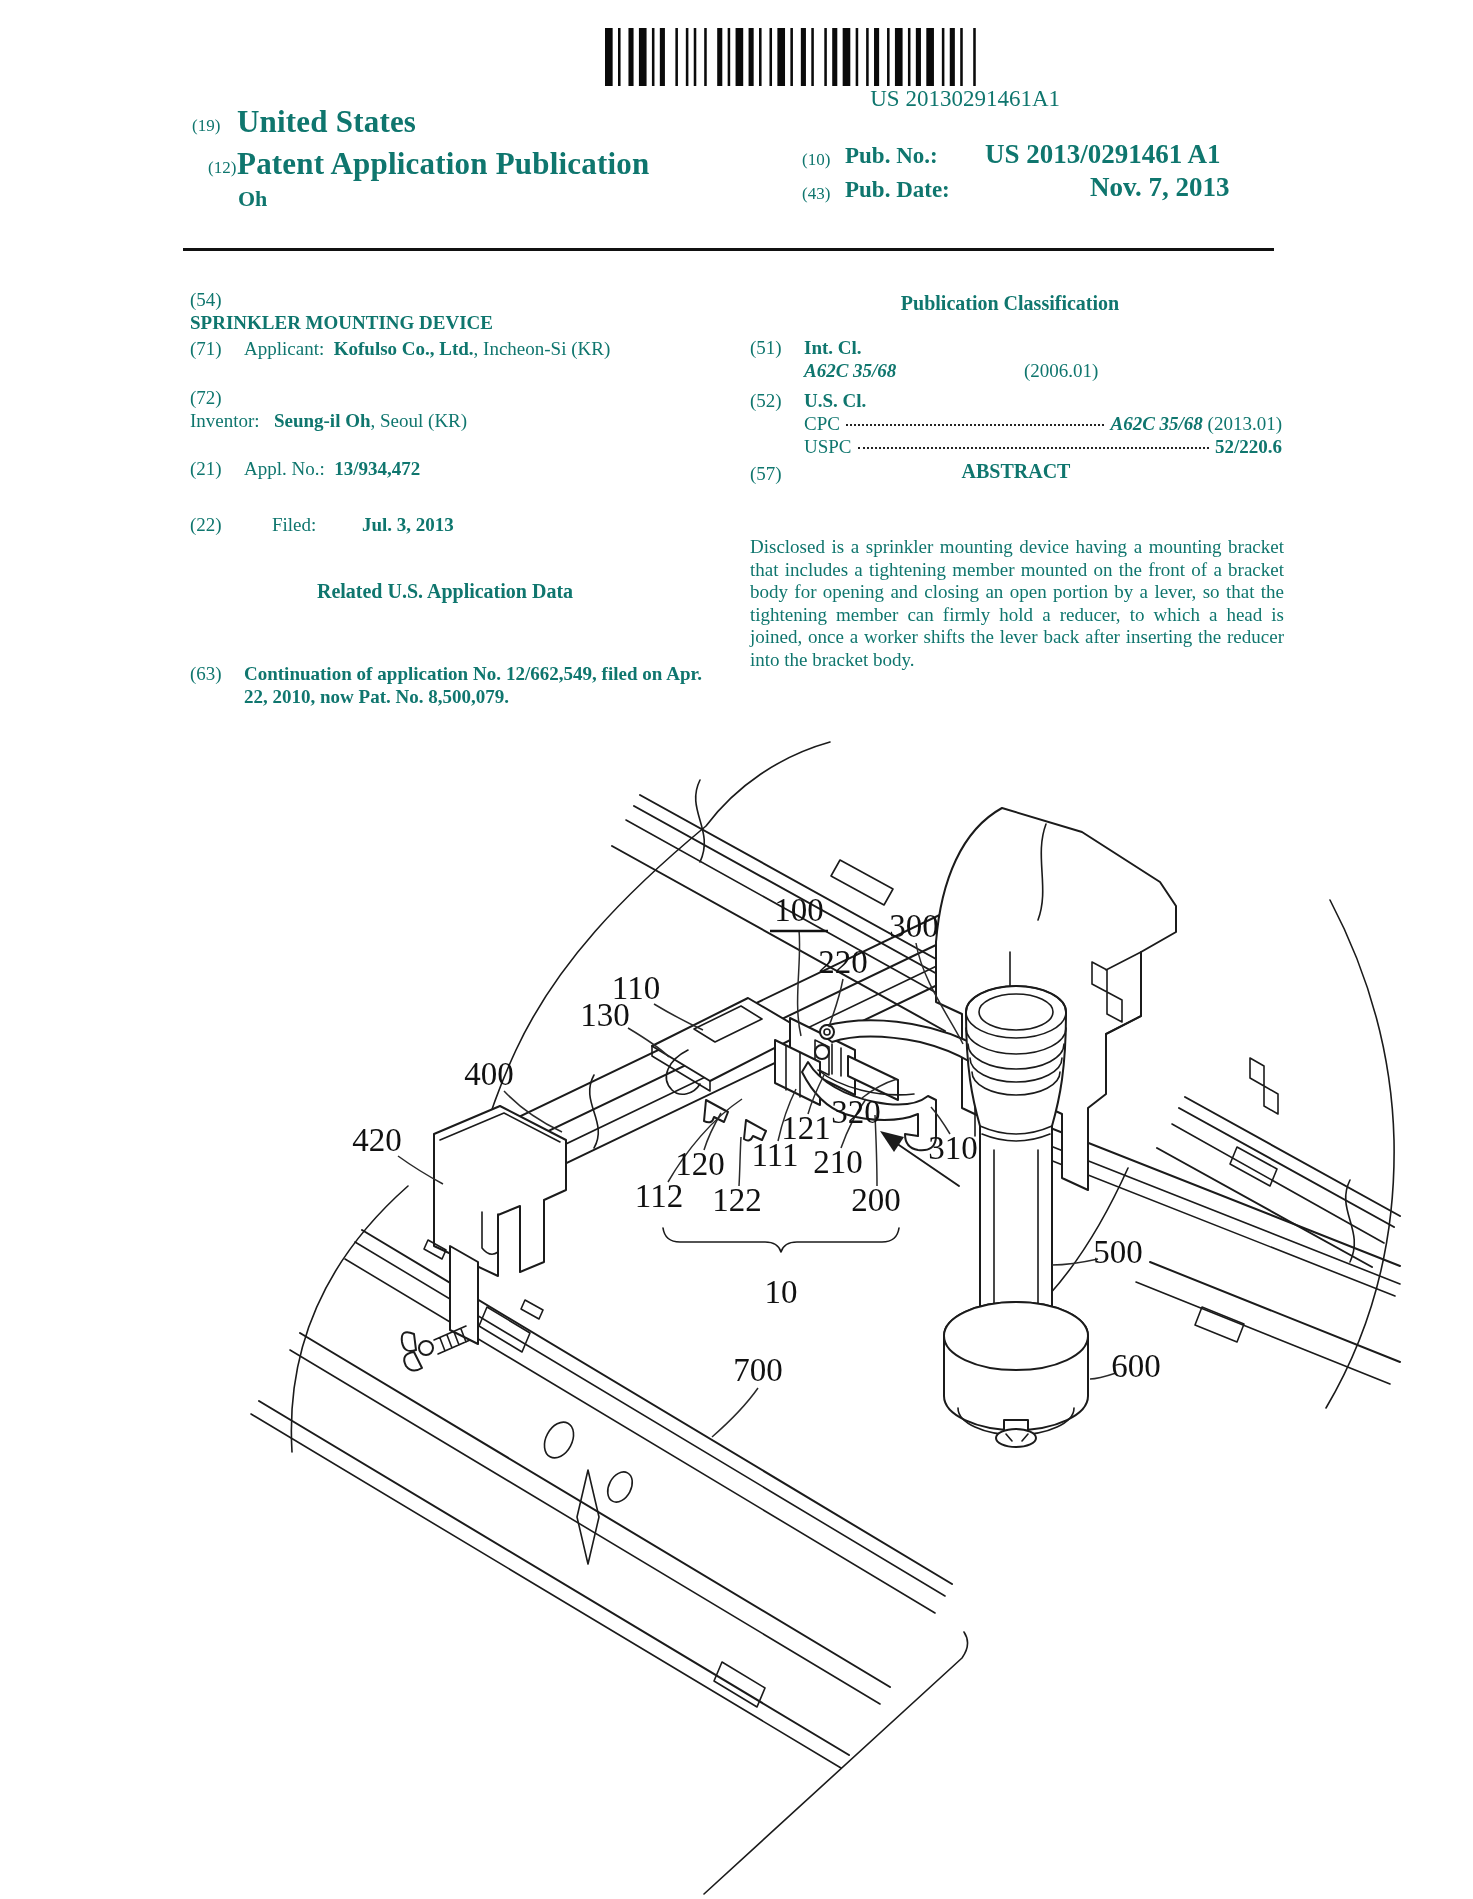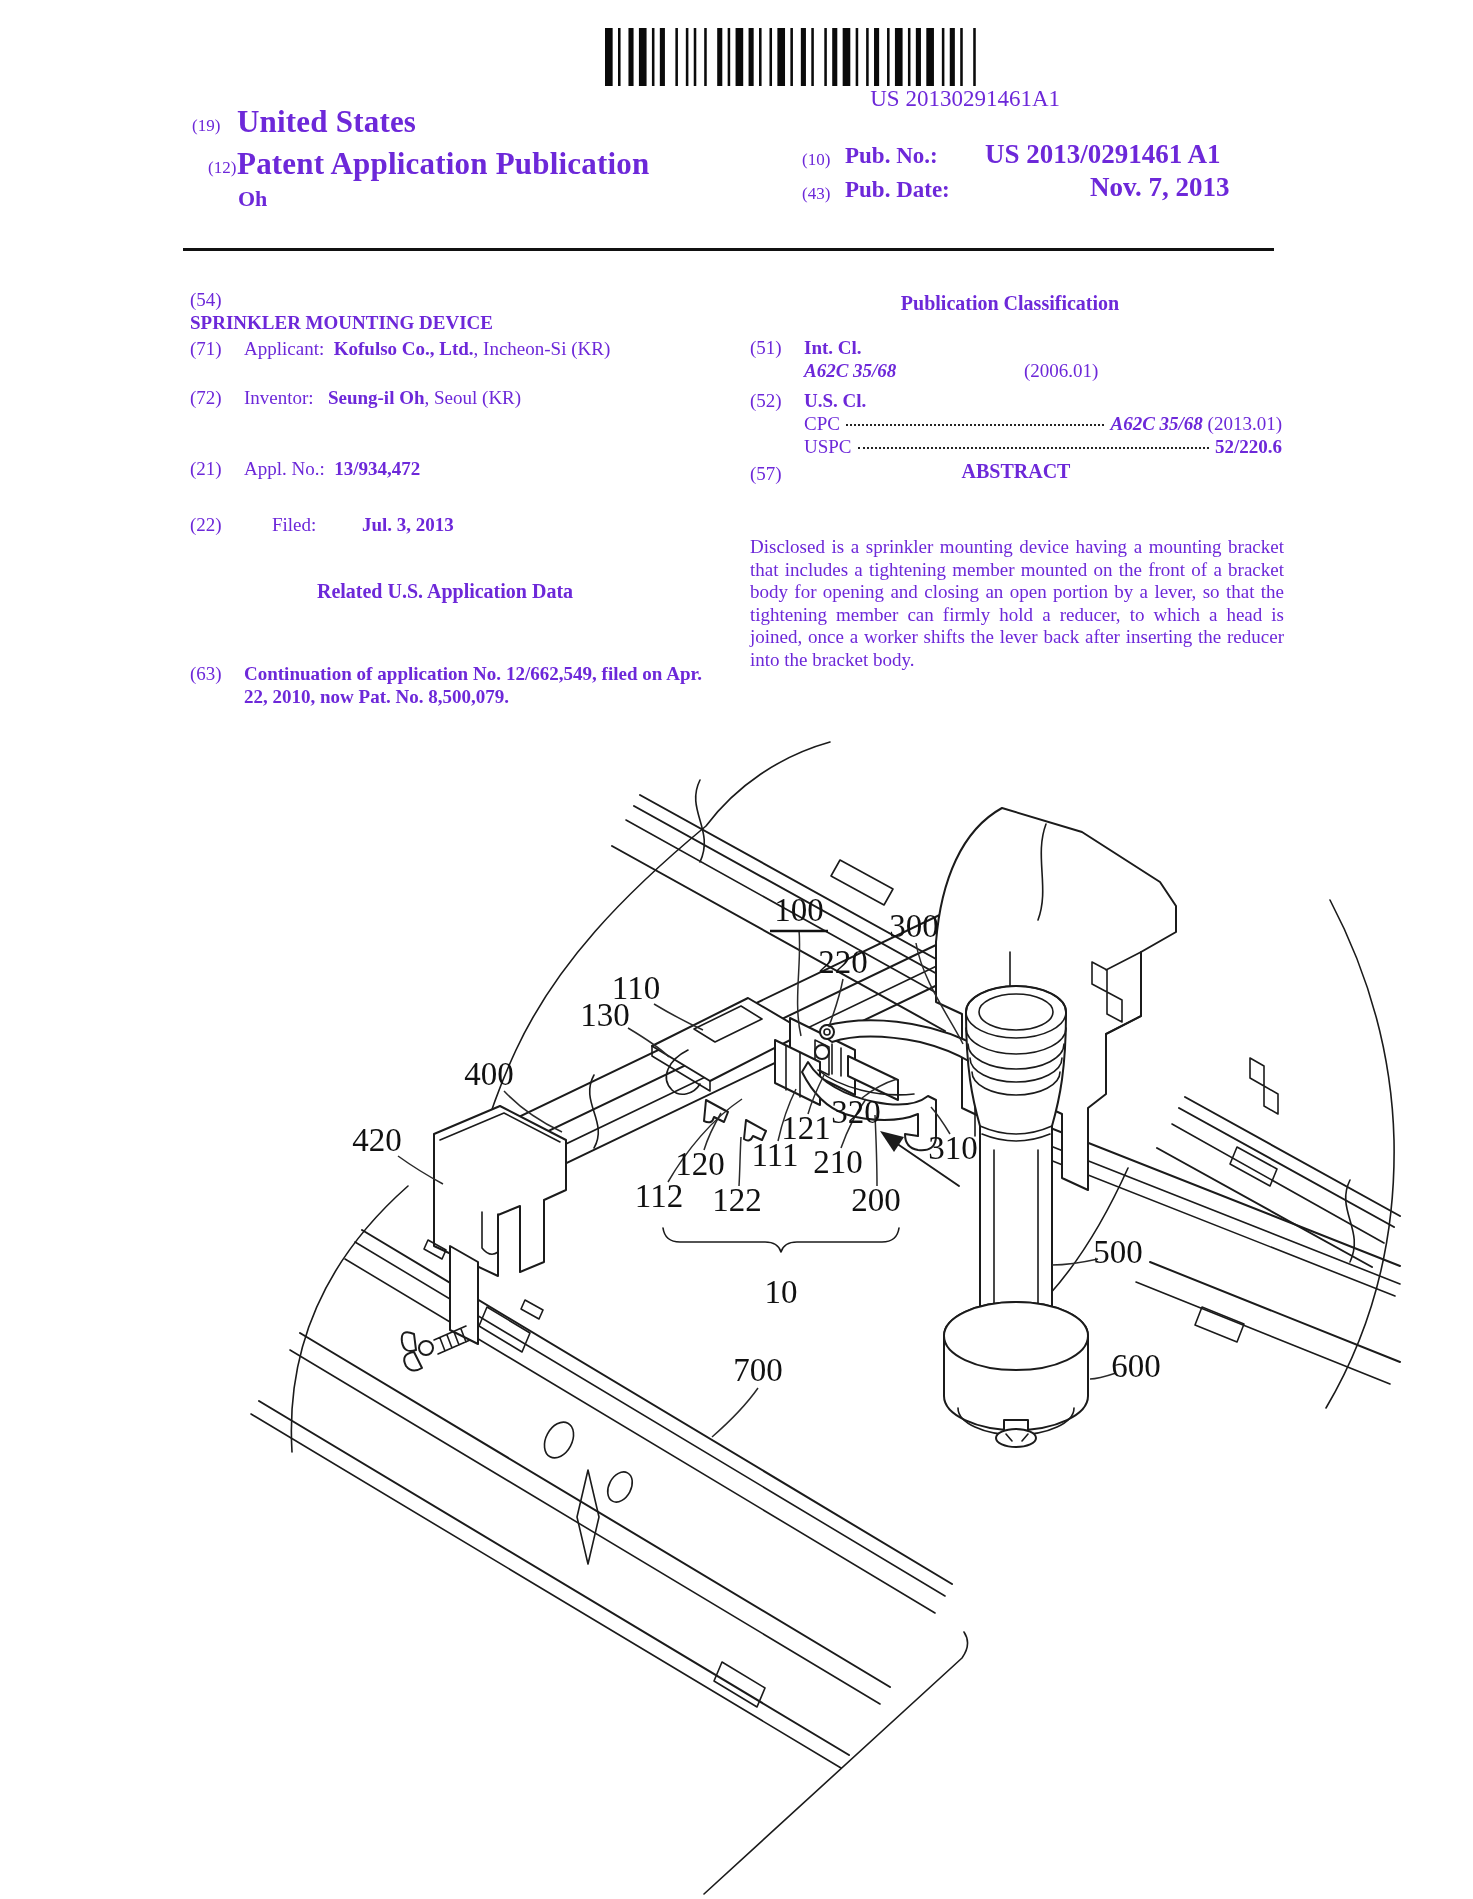--- a/index.html
+++ b/index.html
@@ -1,17 +1,17 @@
 <!DOCTYPE html>
 <html><head>
 <meta charset="utf-8">
 <style>
   html,body{margin:0;padding:0;background:#e8e8e8;}
   .page{position:relative;width:1473px;height:1899px;background:#ffffff;margin:0 auto;
-        font-family:"Liberation Serif","DejaVu Serif",serif;color:#6d28d9;overflow:hidden;}
+        font-family:"Liberation Serif","DejaVu Serif",serif;color:#0f766e;overflow:hidden;}
   .abs{position:absolute;}
   .num{font-size:17px;}
   .big-title{font-size:31px;font-weight:bold;letter-spacing:.2px;}
   .oh{font-size:22px;font-weight:bold;}
   .pub-num{font-size:17px;}
   .pub-label{font-size:23px;font-weight:bold;}
   .pub-val{font-size:27px;font-weight:bold;}
   .rule{position:absolute;left:183px;width:1091px;height:0;border-top:3px solid #111;}
   .bodytxt{font-size:19px;line-height:23px;}
   .colhead{font-size:20px;font-weight:bold;text-align:center;}
@@ -96,21 +96,21 @@
   </div>
 
   <div class="hang bodytxt" style="left:190px;top:337px;width:520px;">
     <span class="n">(71)</span>
     <span>
       <span>Applicant:</span>&nbsp;
       <span class="b">Kofulso Co., Ltd.</span><span>, Incheon-Si (KR)</span>
     </span>
   </div>
 
-  <div class="hang bodytxt" style="left:190px;top:386px;width:520px;">
+  <div class="hang bodytxt" style="left:190px;top:386px;width:520px;flex-direction:column;">
     <span class="n">(72)</span>
     <span>
       <span>Inventor:</span>&nbsp;&nbsp;
       <span class="b">Seung-il Oh</span><span>, Seoul (KR)</span>
     </span>
   </div>
 
   <div class="hang bodytxt" style="left:190px;top:457px;width:520px;">
     <span class="n">(21)</span>
     <span>

